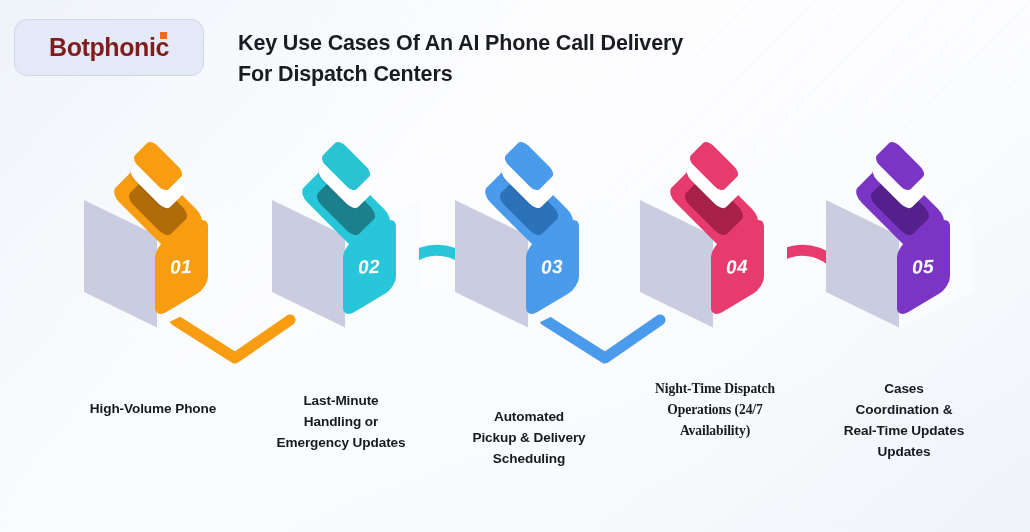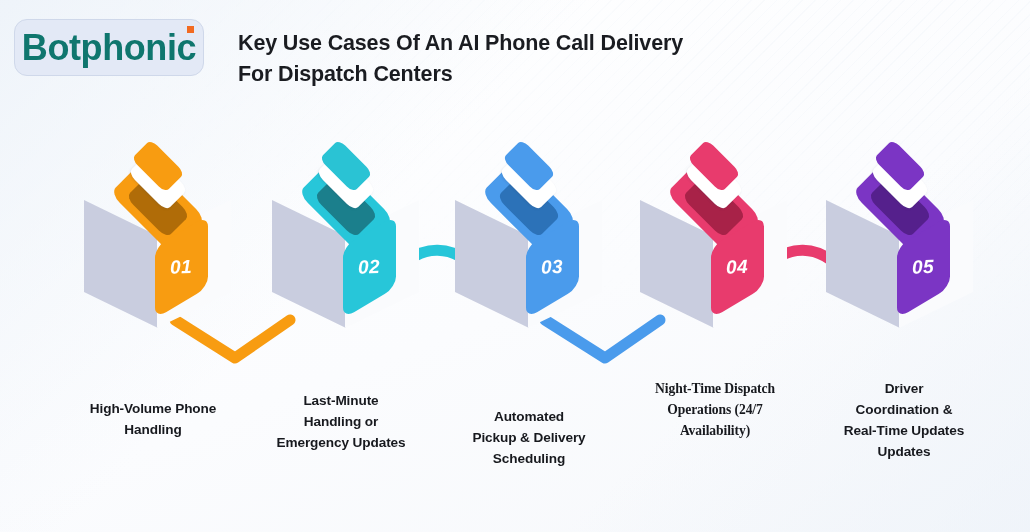--- a/index.html
+++ b/index.html
@@ -34,21 +34,21 @@
   #header { position:absolute; left:0; top:0; width:1030px; height:118px; }
   #logo-badge {
     position:absolute; left:14px; top:19px;
     width:190px; height:57px;
     background:#e3e9f6;
     border:1px solid #cfd8ea;
     border-radius:13px;
     display:flex; align-items:center; justify-content:center;
   }
   #logo-text {
-    font-size:36px; font-weight:700; color:#0f766e;
+    font-size:25px; font-weight:700; color:#7f1d1d;
     letter-spacing:-.4px; position:relative;
     font-family:"Liberation Sans", sans-serif;
   }
   #logo-dot {
     position:absolute; right:2px; top:-1px;
     width:7px; height:7px; background:#f26a21;
   }
   #title {
     position:absolute; left:238px; top:28px; width:700px;
     font-size:21.5px; font-weight:700; color:#1a1c21;
@@ -263,21 +263,20 @@
     <div class="lid-top">
       <div class="c-d" style="background:#7b35c4;"></div>
     </div>
     <div class="badge" style="background:#7b35c4;">
       <span>05</span>
     </div>
   </div>
 
   <div class="caption" style="left:62px; top:398px; width:182px;">
     <div>High-Volume Phone</div>
-    <div>Handling</div>
   </div>
 
   <div class="caption" style="left:248px; top:390px; width:186px;">
     <div>Last-Minute</div>
     <div>Handling or</div>
     <div>Emergency Updates</div>
   </div>
 
   <div class="caption" style="left:438px; top:406px; width:182px;">
     <div>Automated</div>
@@ -285,19 +284,19 @@
     <div>Scheduling</div>
   </div>
 
   <div class="caption" style="left:617px; top:378px; width:196px;font-family:Liberation Serif, serif;">
     <div>Night-Time Dispatch</div>
     <div>Operations (24/7</div>
     <div>Availability)</div>
   </div>
 
   <div class="caption" style="left:806px; top:378px; width:196px;">
-    <div>Driver</div>
+    <div>Cases</div>
     <div>Coordination &amp;</div>
     <div>Real-Time Updates</div>
     <div>Updates</div>
   </div>
 
 </div>
 
 </body></html>

